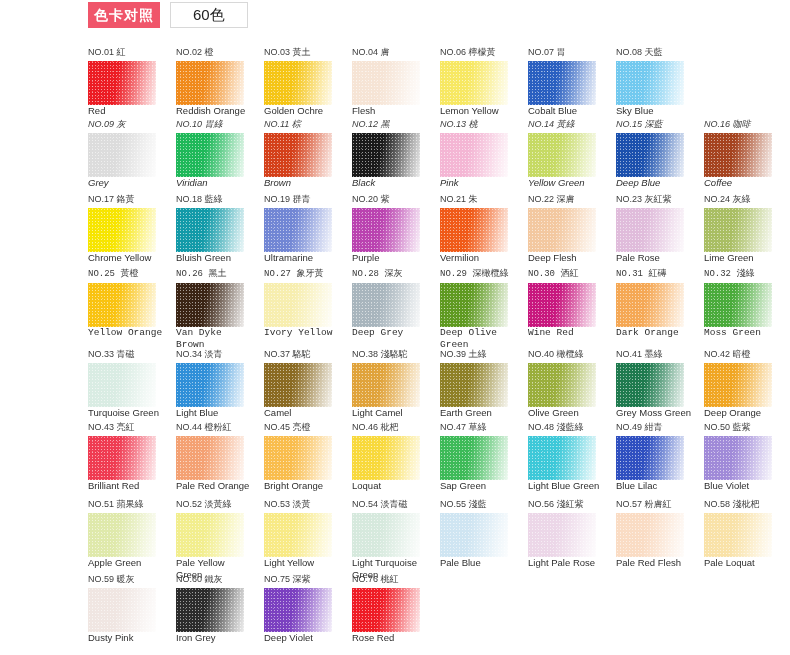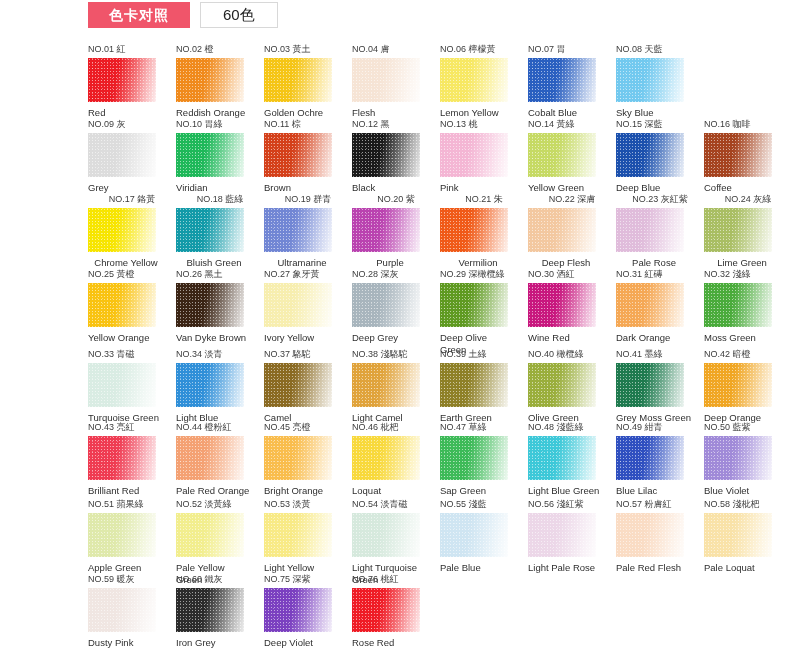--- a/index.html
+++ b/index.html
@@ -24,21 +24,21 @@
     display: flex;
     align-items: stretch;
     height: 26px;
   }
   #header .tab-badge {
     background: #f0556a;
     color: #ffffff;
     font-size: 14px;
     font-weight: bold;
     line-height: 26px;
-    padding: 0 21px;
+    padding: 0 6px;
     letter-spacing: 1px;
     white-space: nowrap;
   }
   #header .tab-box {
     background: #ffffff;
     border: 1px solid #d8d8d8;
     border-left: none;
     color: #222222;
     font-size: 15px;
     line-height: 24px;
@@ -107,21 +107,20 @@
   }
   .sw-chip.bordered {
     border: 1px solid #9a9a9a;
     width: 66px;
     height: 42px;
   }
   .sw-name {
     font-size: 9.5px;
     line-height: 11.5px;
     color: #2f2f2f;
-    margin-top: 5px;
     width: 76px;
     word-spacing: 0px;
   }
 </style>
 </head>
 <body>
 
 <div id="header">
   <div class="tab-badge">色卡对照</div>
   <div class="tab-box">60色</div>
@@ -186,96 +185,96 @@
       <div class="sw-cell">
         <div class="sw-code">NO.08 天藍</div>
         <div class="sw-chip">
           <div class="base" style="background: rgb(114, 201, 239);"></div>
           <div class="grain"></div>
           <div class="fade"></div>
         </div>
         <div class="sw-name">Sky Blue</div>
       </div>
     </div>
+    <div class="sw-row" style="height: 75px; font-style: italic;">
+      <div class="sw-cell">
+        <div class="sw-code">NO.09 灰</div>
+        <div class="sw-chip">
+          <div class="base" style="background: rgb(220, 220, 220);"></div>
+          <div class="grain"></div>
+          <div class="fade"></div>
+        </div>
+        <div class="sw-name">Grey</div>
+      </div>
+      <div class="sw-cell">
+        <div class="sw-code">NO.10 胃綠</div>
+        <div class="sw-chip">
+          <div class="base" style="background: rgb(30, 184, 89);"></div>
+          <div class="grain"></div>
+          <div class="fade"></div>
+        </div>
+        <div class="sw-name">Viridian</div>
+      </div>
+      <div class="sw-cell">
+        <div class="sw-code">NO.11 棕</div>
+        <div class="sw-chip">
+          <div class="base" style="background: rgb(212, 64, 26);"></div>
+          <div class="grain"></div>
+          <div class="fade"></div>
+        </div>
+        <div class="sw-name">Brown</div>
+      </div>
+      <div class="sw-cell">
+        <div class="sw-code">NO.12 黑</div>
+        <div class="sw-chip">
+          <div class="base" style="background: rgb(26, 26, 26);"></div>
+          <div class="grain"></div>
+          <div class="fade"></div>
+        </div>
+        <div class="sw-name">Black</div>
+      </div>
+      <div class="sw-cell">
+        <div class="sw-code">NO.13 桃</div>
+        <div class="sw-chip">
+          <div class="base" style="background: rgb(244, 182, 212);"></div>
+          <div class="grain"></div>
+          <div class="fade"></div>
+        </div>
+        <div class="sw-name">Pink</div>
+      </div>
+      <div class="sw-cell">
+        <div class="sw-code">NO.14 黃綠</div>
+        <div class="sw-chip">
+          <div class="base" style="background: rgb(198, 218, 100);"></div>
+          <div class="grain"></div>
+          <div class="fade"></div>
+        </div>
+        <div class="sw-name">Yellow Green</div>
+      </div>
+      <div class="sw-cell">
+        <div class="sw-code">NO.15 深藍</div>
+        <div class="sw-chip">
+          <div class="base" style="background: rgb(27, 80, 173);"></div>
+          <div class="grain"></div>
+          <div class="fade"></div>
+        </div>
+        <div class="sw-name">Deep Blue</div>
+      </div>
+      <div class="sw-cell">
+        <div class="sw-code">NO.16 咖啡</div>
+        <div class="sw-chip">
+          <div class="base" style="background: rgb(165, 67, 31);"></div>
+          <div class="grain"></div>
+          <div class="fade"></div>
+        </div>
+        <div class="sw-name">Coffee</div>
+      </div>
+    </div>
     <div class="sw-row" style="height: 75px;">
       <div class="sw-cell">
-        <div class="sw-code">NO.09 灰</div>
-        <div class="sw-chip">
-          <div class="base" style="background: rgb(220, 220, 220);"></div>
-          <div class="grain"></div>
-          <div class="fade"></div>
-        </div>
-        <div class="sw-name">Grey</div>
-      </div>
-      <div class="sw-cell">
-        <div class="sw-code">NO.10 胃綠</div>
-        <div class="sw-chip">
-          <div class="base" style="background: rgb(30, 184, 89);"></div>
-          <div class="grain"></div>
-          <div class="fade"></div>
-        </div>
-        <div class="sw-name">Viridian</div>
-      </div>
-      <div class="sw-cell">
-        <div class="sw-code">NO.11 棕</div>
-        <div class="sw-chip">
-          <div class="base" style="background: rgb(212, 64, 26);"></div>
-          <div class="grain"></div>
-          <div class="fade"></div>
-        </div>
-        <div class="sw-name">Brown</div>
-      </div>
-      <div class="sw-cell">
-        <div class="sw-code">NO.12 黑</div>
-        <div class="sw-chip">
-          <div class="base" style="background: rgb(26, 26, 26);"></div>
-          <div class="grain"></div>
-          <div class="fade"></div>
-        </div>
-        <div class="sw-name">Black</div>
-      </div>
-      <div class="sw-cell">
-        <div class="sw-code">NO.13 桃</div>
-        <div class="sw-chip">
-          <div class="base" style="background: rgb(244, 182, 212);"></div>
-          <div class="grain"></div>
-          <div class="fade"></div>
-        </div>
-        <div class="sw-name">Pink</div>
-      </div>
-      <div class="sw-cell">
-        <div class="sw-code">NO.14 黃綠</div>
-        <div class="sw-chip">
-          <div class="base" style="background: rgb(198, 218, 100);"></div>
-          <div class="grain"></div>
-          <div class="fade"></div>
-        </div>
-        <div class="sw-name">Yellow Green</div>
-      </div>
-      <div class="sw-cell">
-        <div class="sw-code">NO.15 深藍</div>
-        <div class="sw-chip">
-          <div class="base" style="background: rgb(27, 80, 173);"></div>
-          <div class="grain"></div>
-          <div class="fade"></div>
-        </div>
-        <div class="sw-name">Deep Blue</div>
-      </div>
-      <div class="sw-cell">
-        <div class="sw-code">NO.16 咖啡</div>
-        <div class="sw-chip">
-          <div class="base" style="background: rgb(165, 67, 31);"></div>
-          <div class="grain"></div>
-          <div class="fade"></div>
-        </div>
-        <div class="sw-name">Coffee</div>
-      </div>
-    </div>
-    <div class="sw-row" style="height: 75px; text-align: center;">
-      <div class="sw-cell">
         <div class="sw-code">NO.17 鉻黃</div>
         <div class="sw-chip">
           <div class="base" style="background: rgb(247, 229, 0);"></div>
           <div class="grain"></div>
           <div class="fade"></div>
         </div>
         <div class="sw-name">Chrome Yellow</div>
       </div>
       <div class="sw-cell">
         <div class="sw-code">NO.18 藍綠</div>
@@ -334,21 +333,21 @@
       <div class="sw-cell">
         <div class="sw-code">NO.24 灰綠</div>
         <div class="sw-chip">
           <div class="base" style="background: rgb(169, 190, 99);"></div>
           <div class="grain"></div>
           <div class="fade"></div>
         </div>
         <div class="sw-name">Lime Green</div>
       </div>
     </div>
-    <div class="sw-row" style="height: 80px;">
+    <div class="sw-row" style="height: 80px; font-family: Liberation Mono, monospace;">
       <div class="sw-cell">
         <div class="sw-code">NO.25 黃橙</div>
         <div class="sw-chip">
           <div class="base" style="background: rgb(249, 195, 17);"></div>
           <div class="grain"></div>
           <div class="fade"></div>
         </div>
         <div class="sw-name">Yellow Orange</div>
       </div>
       <div class="sw-cell">

